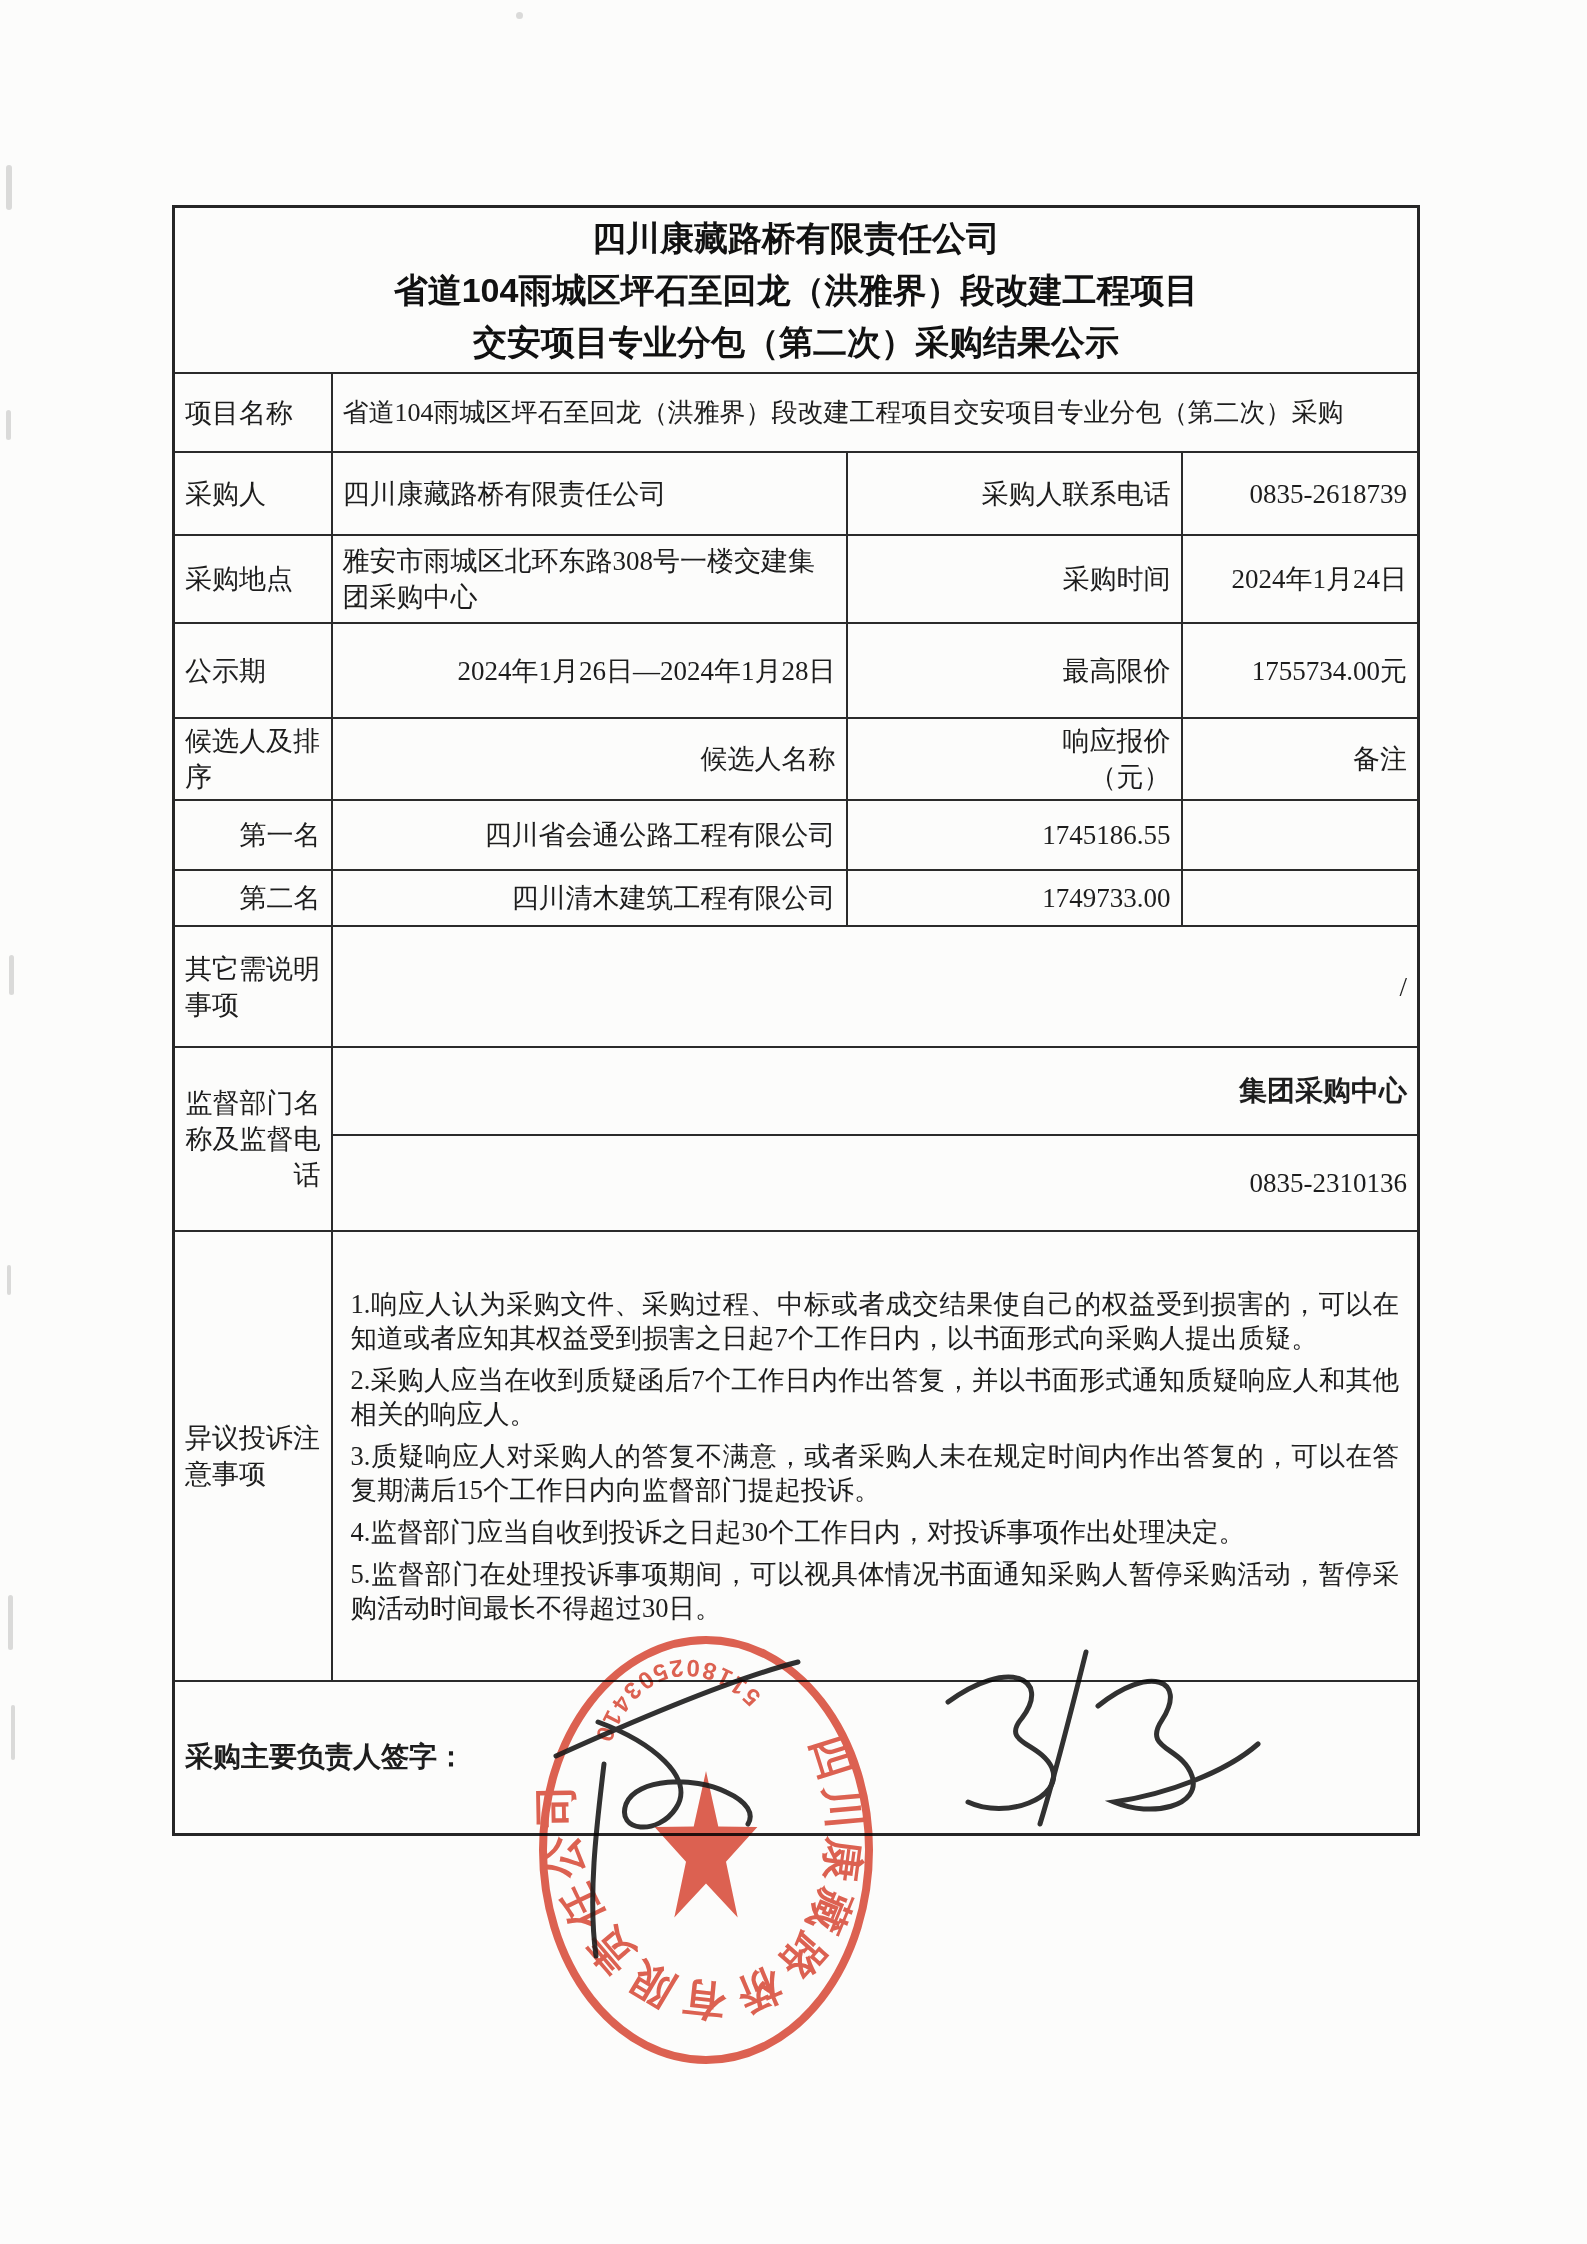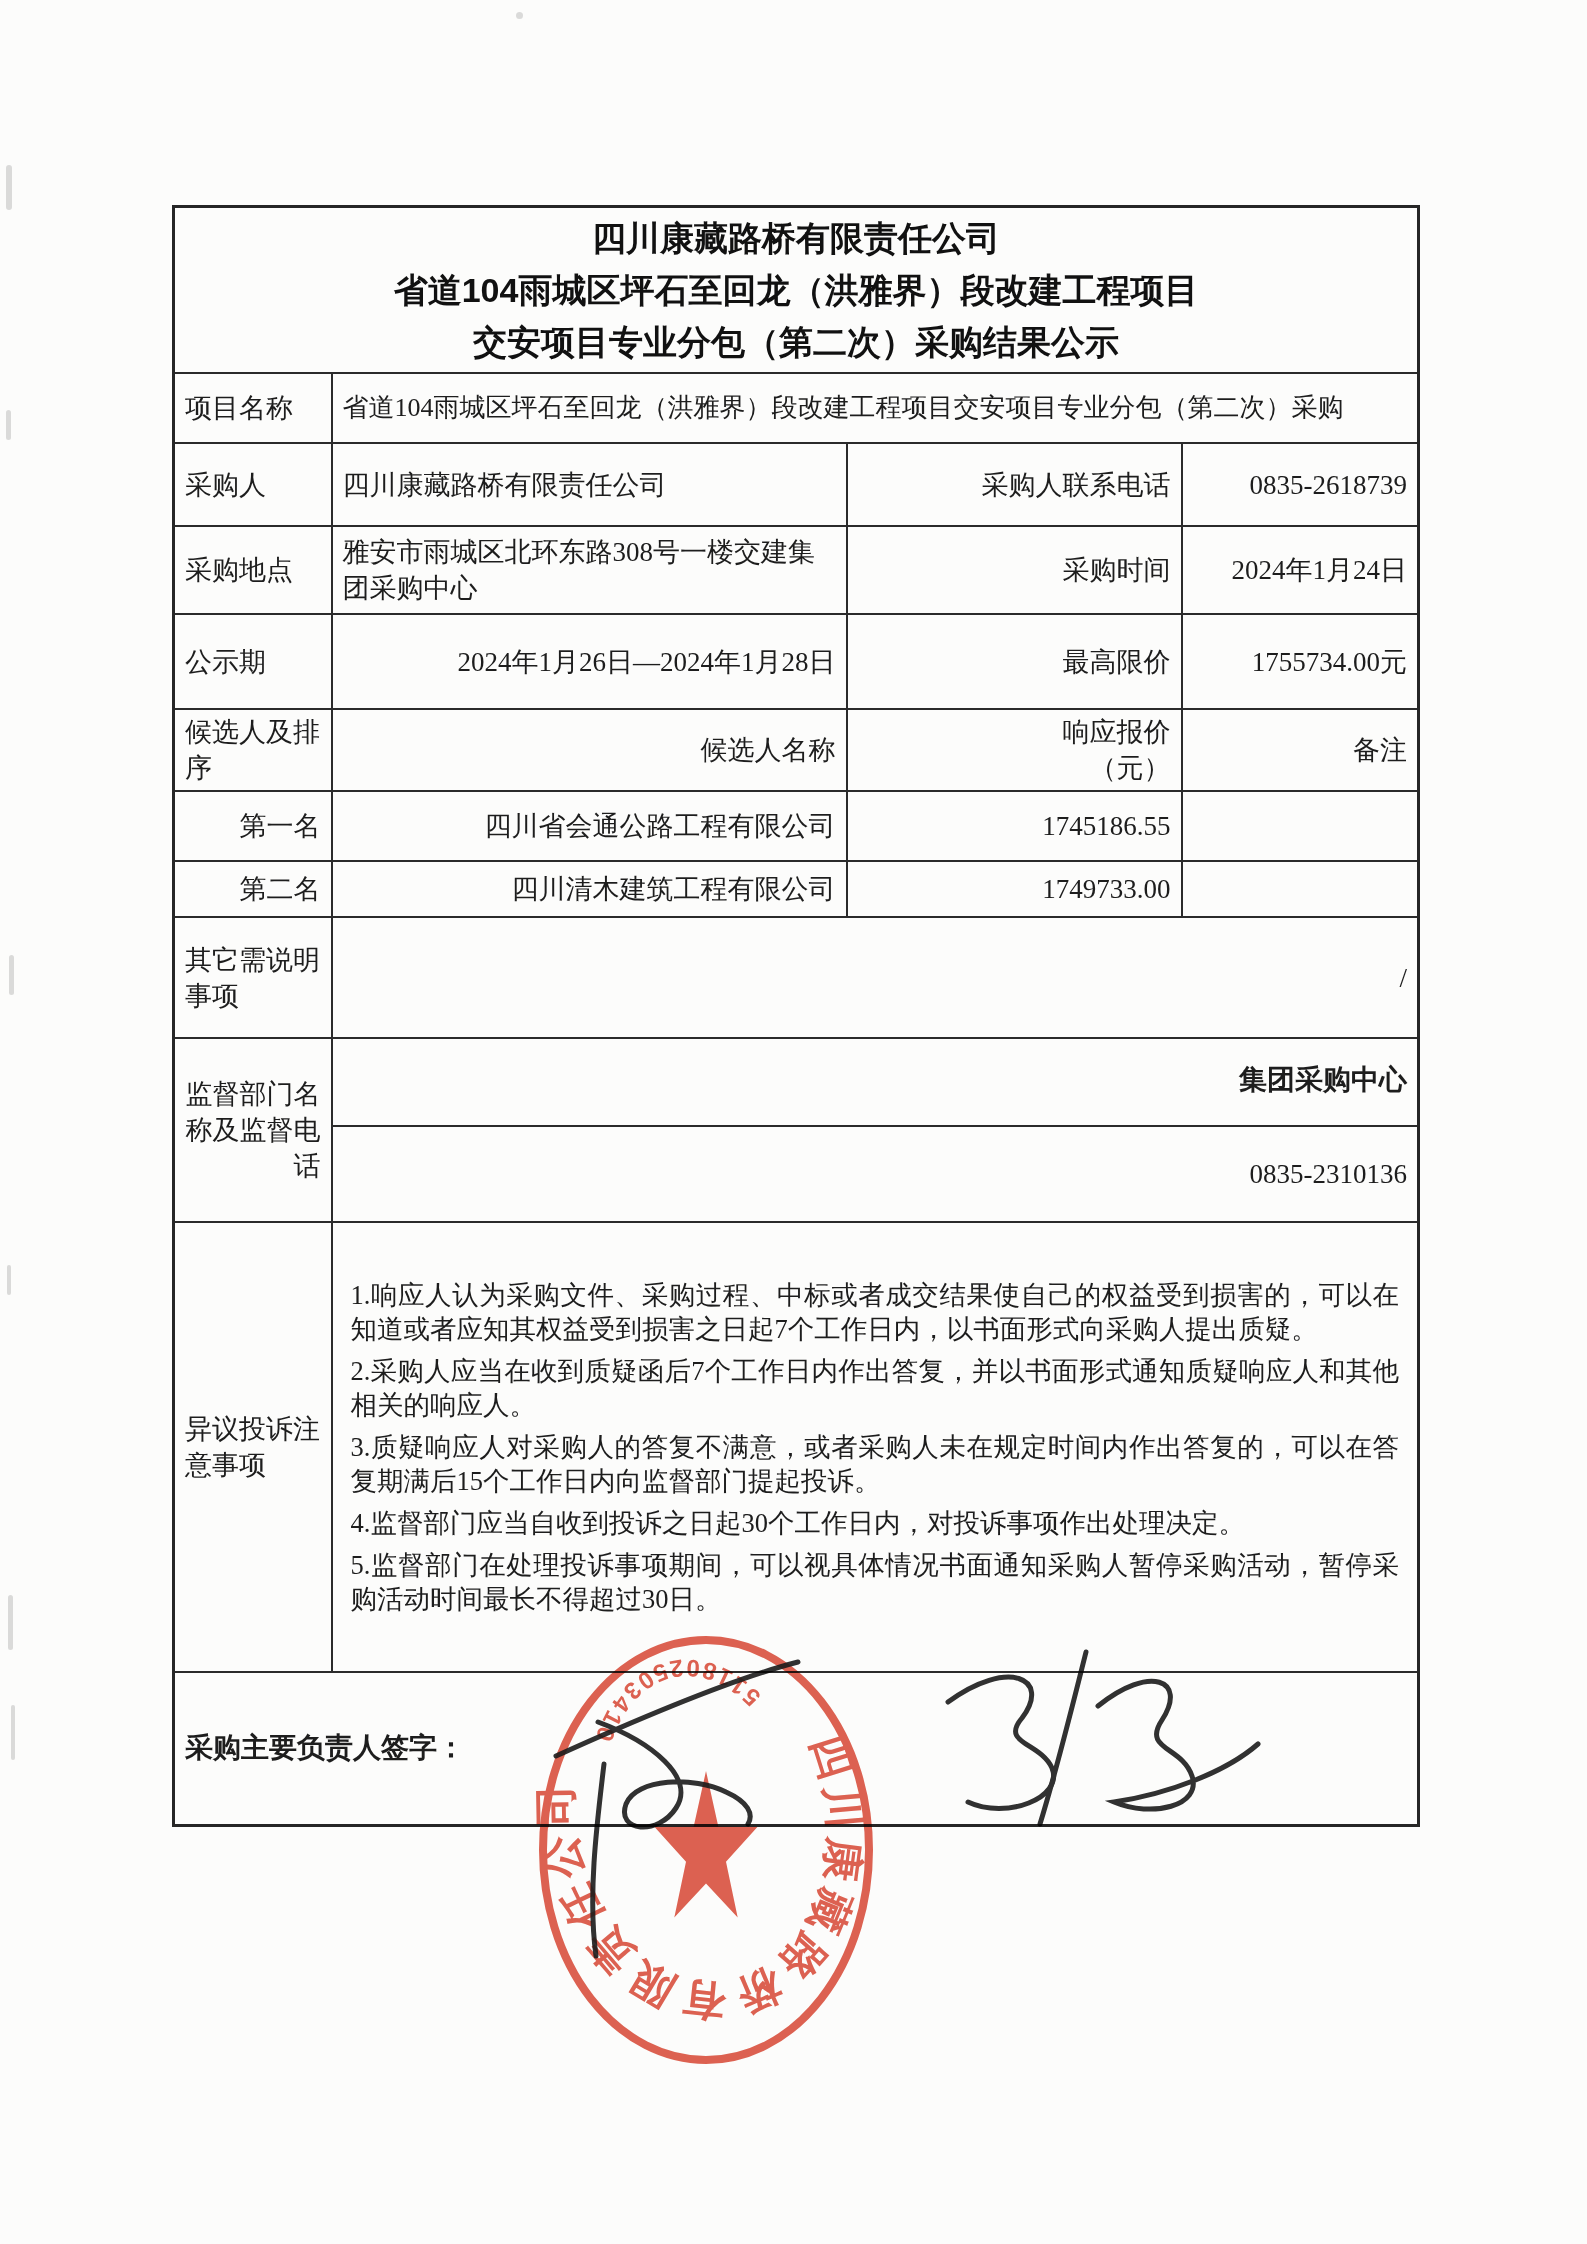--- a/index.html
+++ b/index.html
@@ -20,21 +20,21 @@
   }
   td.titlecell{text-align:center;vertical-align:middle;padding:6px 10px 26px 10px;}
   .title-line{
     font-family:"Liberation Sans","DejaVu Sans",sans-serif;font-weight:700;
     font-size:34px;line-height:52px;color:#111;
   }
   td.lab{padding:4px 36px 4px 12px;}            
   td.labc{padding:4px 24px;text-align:right;}  
   td.c{text-align:right;}
   td.v{text-align:left;margin-top:48px;}
-  .heiti{font-family:Liberation Mono, monospace;font-weight:700;}
+  .heiti{font-family:Liberation Serif, serif;font-weight:700;}
   td.objcell{padding:10px 16px 10px 14px;vertical-align:middle;}
   .obj-line{margin:8px;font-size:26.5px;line-height:34px;text-align:justify;}
   td.signcell{padding:0 0 0 18px;vertical-align:middle;}
   .sign-label{
     font-family:"Liberation Sans","DejaVu Sans",sans-serif;font-weight:700;
     font-size:28px;
   }
   
   svg.overlay{
     position:absolute;left:0;top:0;width:1587px;height:2244px;
@@ -58,21 +58,21 @@
 
     <tbody>
         <tr style="height:160px">
       <td colspan="4" class="titlecell">
         <div class="title-line">四川康藏路桥有限责任公司</div>
         <div class="title-line">省道104雨城区坪石至回龙（洪雅界）段改建工程项目</div>
         <div class="title-line">交安项目专业分包（第二次）采购结果公示</div>
       </td>
     </tr>
 
-    <tr style="height:70px">
+    <tr style="height:79px">
       <td class="lab">项目名称</td>
       <td colspan="3" class="v" style="font-size:26px">省道104雨城区坪石至回龙（洪雅界）段改建工程项目交安项目专业分包（第二次）采购</td>
     </tr>
 
     <tr style="height:83px">
       <td class="lab">采购人</td>
       <td class="v">四川康藏路桥有限责任公司</td>
       <td class="c">采购人联系电话</td>
       <td class="c">0835-2618739</td>
     </tr>

